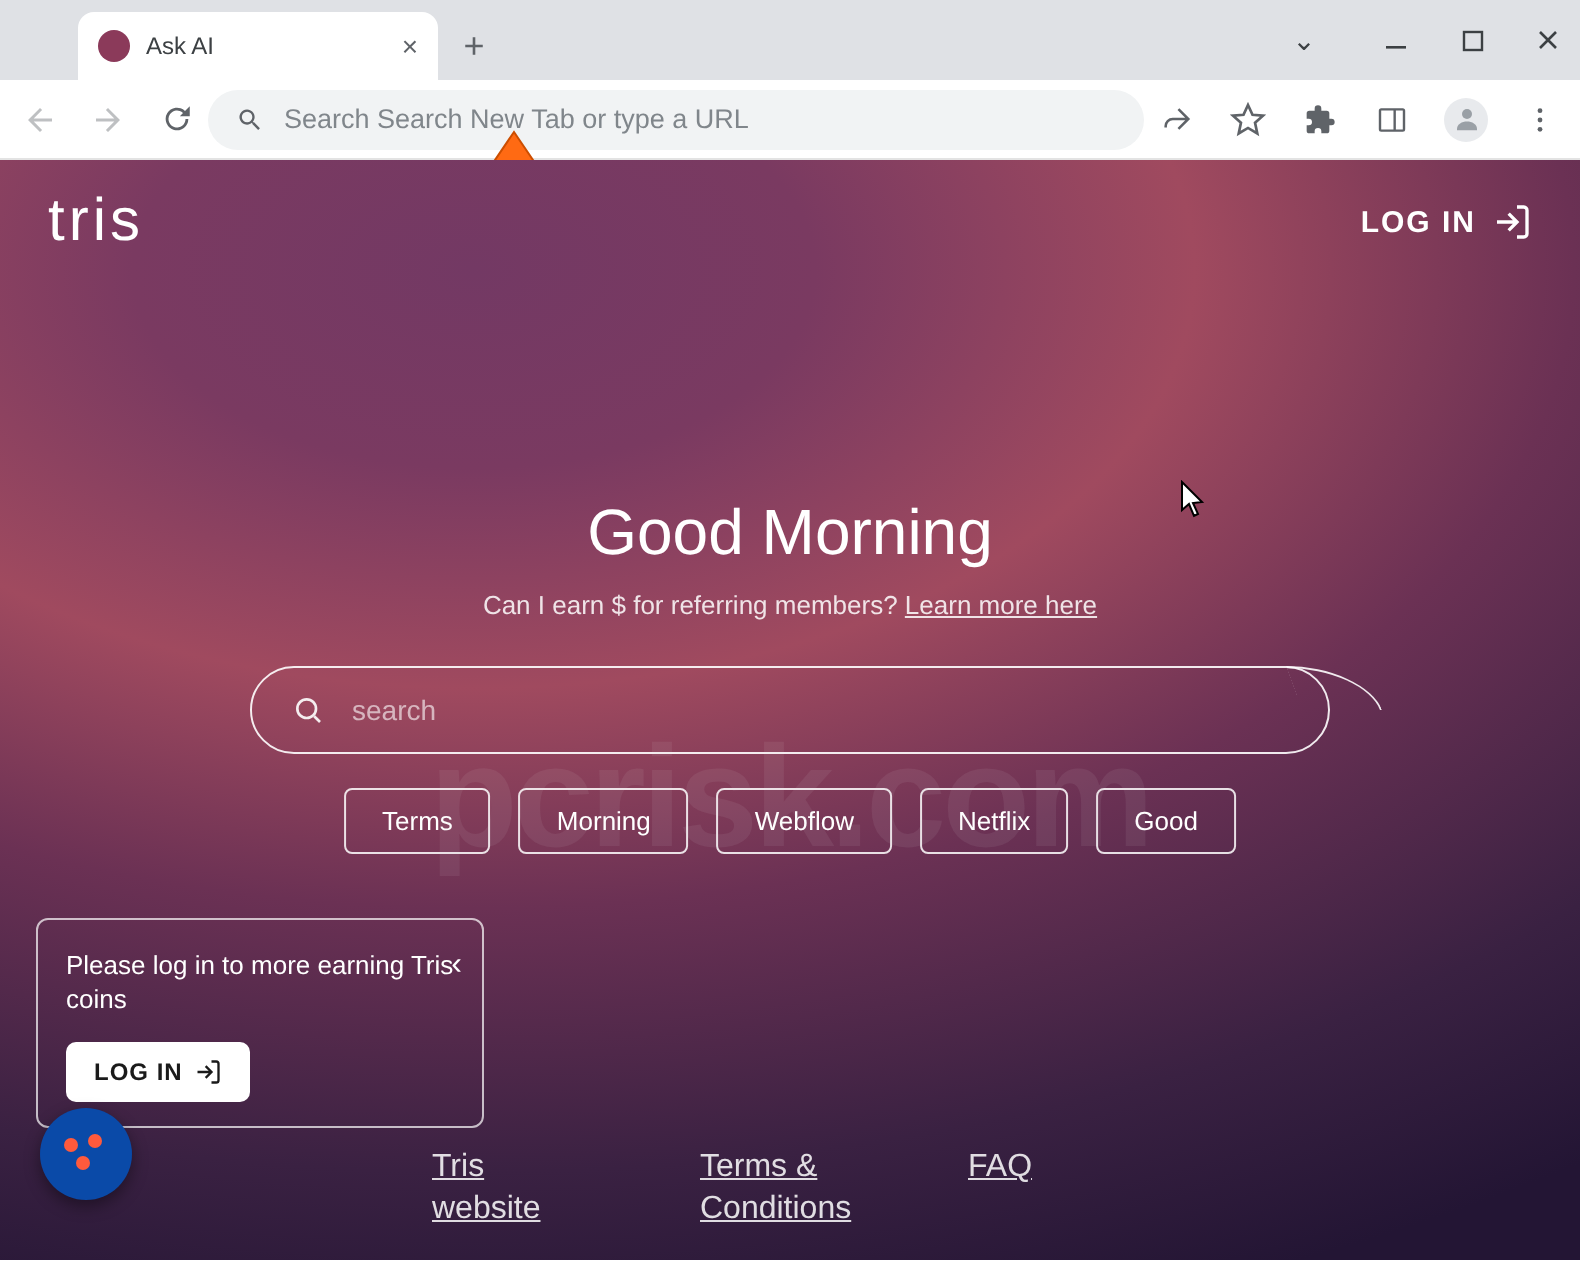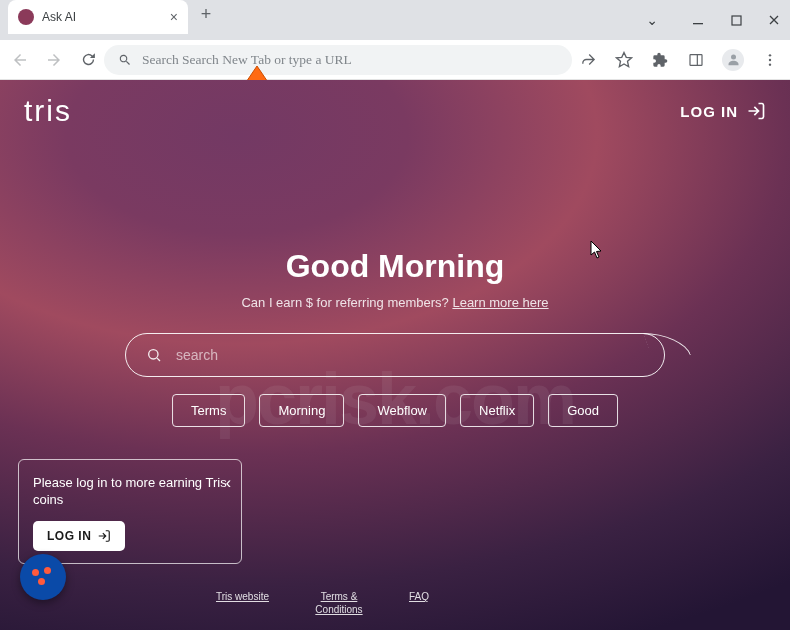--- a/index.html
+++ b/index.html
@@ -1,64 +1,64 @@
 <!DOCTYPE html>
 <html><head>
 <meta charset="utf-8">
 <style>
 * { margin: 0; padding: 0; box-sizing: border-box; }
 body { font-family: -apple-system, BlinkMacSystemFont, "Segoe UI", Arial, sans-serif; width: 790px; height: 638px; overflow: hidden; background: #fff; position: relative; }
 
 
-.chrome-top { height: 40px; background: #dfe1e5; display: flex; position: relative; }
+.chrome-top { height: 40px; background: #dfe1e5; display: flex; align-items: flex-end; position: relative; padding-left: 31px; }
 .tab { background: #fff; height: 34px; margin-left: 8px; border-radius: 8px 8px 0 0; display: flex; align-items: center; padding: 0 10px; min-width: 180px; font-size: 12px; color: #3c4043; gap: 8px; }
 .tab-favicon { width: 16px; height: 16px; background: #8b3a5a; border-radius: 50%; display:inline-block; }
 .tab-close { margin-left: auto; color: #5f6368; cursor: pointer; font-size: 14px; }
 .new-tab { width: 28px; height: 28px; display: flex; align-items: center; justify-content: center; color: #5f6368; font-size: 18px; margin-left: 4px; margin-bottom: 3px; cursor: pointer; }
 .win-controls { position: absolute; right: 6px; top: 0; height: 40px; display: flex; align-items: center; gap: 18px; color: #3c4043; }
 .win-controls span { cursor: pointer; display:inline-flex; align-items:center; justify-content:center; width:20px; }
 .chevron-down { font-size: 14px; margin-right: 8px; }
 
-.toolbar { height: 40px; background: #fff; border-bottom: 1px solid #e3e3e3; display: flex; align-items: center; padding: 0 10px; gap: 6px; font-family: Liberation Serif, serif; }
+.toolbar { height: 40px; background: #fff; border-bottom: 1px solid #e3e3e3; display: flex; align-items: center; padding: 0 10px; gap: 6px; }
 .tb-left { display: flex; align-items: center; gap: 14px; color: #5f6368; }
 .tb-icon { cursor: pointer; display:flex; align-items:center; justify-content:center; width:20px; height:20px; }
 .tb-icon.disabled { opacity: 0.4; cursor: default; }
 .addr { flex: 1; background: #f1f3f4; border-radius: 18px; height: 30px; display: flex; align-items: center; padding: 0 14px; gap: 10px; color: #80868b; font-size: 13.5px; }
 .addr svg { fill: #5f6368; }
 .tb-right { display: flex; align-items: center; gap: 16px; color: #5f6368; }
 .avatar-chip { width: 22px; height: 22px; border-radius: 50%; background: #e8eaed; display:flex; align-items:center; justify-content:center; }
 
 
 .page { position: relative; width: 100%; height: 550px; background: radial-gradient(ellipse 120% 100% at 30% 10%, #733964 0%, #7a3a61 18%, #a04a5f 38%, #6b3154 58%, #3a2142 82%, #231534 100%); color: #fff; overflow: hidden; }
 .page-header { position: absolute; top: 14px; left: 24px; right: 24px; display: flex; justify-content: space-between; align-items: center; }
 .logo { font-size: 30px; font-weight: 500; letter-spacing: 2px; font-family: "Segoe UI", sans-serif; }
 .login-btn { display: flex; align-items: center; gap: 8px; font-size: 15px; font-weight: 700; letter-spacing: 1px; cursor: pointer; }
 
 .hero { position: absolute; top: 168px; left: 50%; transform: translateX(-50%); text-align: center; width: 640px; }
-.greeting { font-size: 32px; font-weight: 700; margin-bottom: 10px; }
+.greeting { font-size: 32px; font-weight: 400; margin-bottom: 10px; }
 .subline { font-size: 13px; color: rgba(255,255,255,0.85); }
 .subline .learn-more { text-decoration: underline; cursor: pointer; margin-top: 44px; }
 
 .search-wrap { position: absolute; top: 253px; left: 50%; transform: translateX(-50%); width: 540px; }
 .search-bar { border: 1.5px solid rgba(255,255,255,0.9); border-radius: 26px; height: 44px; display: flex; align-items: center; padding: 0 20px; gap: 14px; }
 .search-bar input { background: transparent; border: none; outline: none; color: #fff; font-size: 14px; flex: 1; }
 .search-bar input::placeholder { color: rgba(255,255,255,0.6); }
 .search-tail { position:absolute; right:-22px; top:0; width:40px; height:22px; border-top:1.5px solid rgba(255,255,255,0.9); border-right:1.5px solid rgba(255,255,255,0.9); border-top-right-radius: 40px 22px; transform: skewX(20deg); pointer-events:none; }
 
 .shortcuts { position: absolute; top: 314px; left: 50%; transform: translateX(-50%); display: flex; gap: 14px; }
 .shortcut { border: 1.2px solid rgba(255,255,255,0.85); border-radius: 4px; padding: 8px 18px; font-size: 13px; cursor: pointer; }
 
 
 .card { position: absolute; left: 18px; bottom: 66px; width: 224px; border: 1px solid rgba(255,255,255,0.7); border-radius: 6px; padding: 14px 14px 12px 14px; }
 .card-text { font-size: 13px; line-height: 1.35; margin-bottom: 12px; }
 .card-chevron { position: absolute; right: 10px; top: 14px; font-size: 16px; cursor: pointer; }
 .card-login { display: inline-flex; align-items: center; gap: 6px; background: #fff; color: #1a1a1a; font-weight: 700; font-size: 12px; padding: 8px 14px; border-radius: 5px; letter-spacing: 0.5px; cursor: pointer; }
 
 
-.footer { position: absolute; bottom: 14px; left: 216px; display: flex; gap: 30px; font-size: 10px; color: rgba(255,255,255,0.85); text-align: center; }
+.footer { position: absolute; bottom: 14px; left: 216px; display: flex; gap: 54px; font-size: 16px; color: rgba(255,255,255,0.85); }
 .footer a { color: inherit; text-decoration: underline; cursor: pointer; max-width: 80px; display: inline-block; line-height: 1.3; }
 
 
 .arrow-ann { position: absolute; left: 232px; top: 64px; width: 50px; height: 60px; pointer-events: none; }
 
 
 .cursor { position: absolute; left: 590px; top: 160px; pointer-events: none; }
 
 
 .blue-bubble { position: absolute; left: 20px; bottom: 30px; width: 46px; height: 46px; background: #0a4aa8; border-radius: 50%; box-shadow: 0 3px 8px rgba(0,0,0,0.4); cursor: pointer; display:flex; align-items:center; justify-content:center; }

